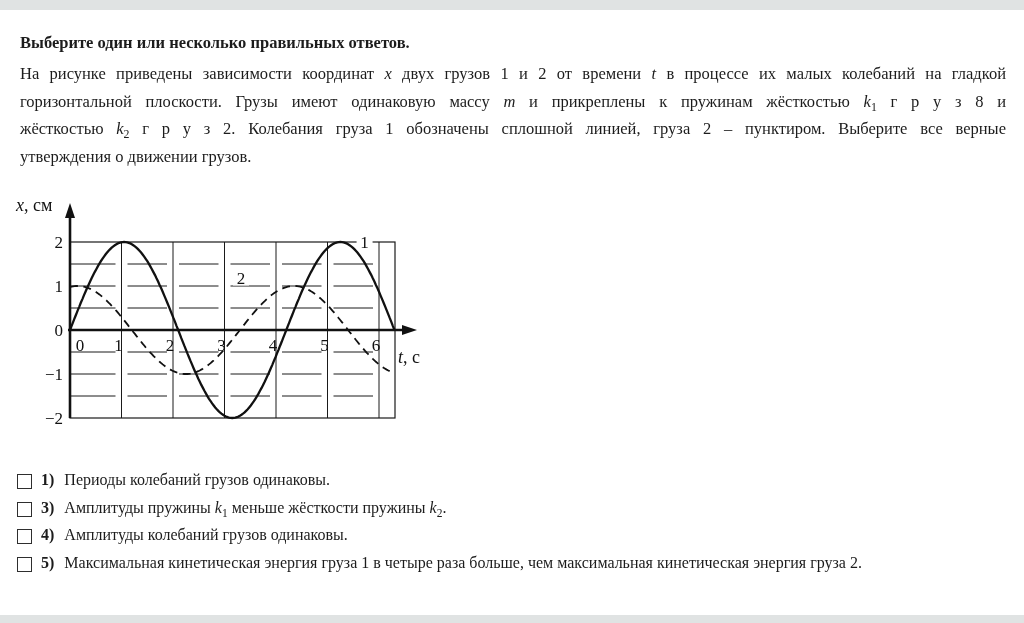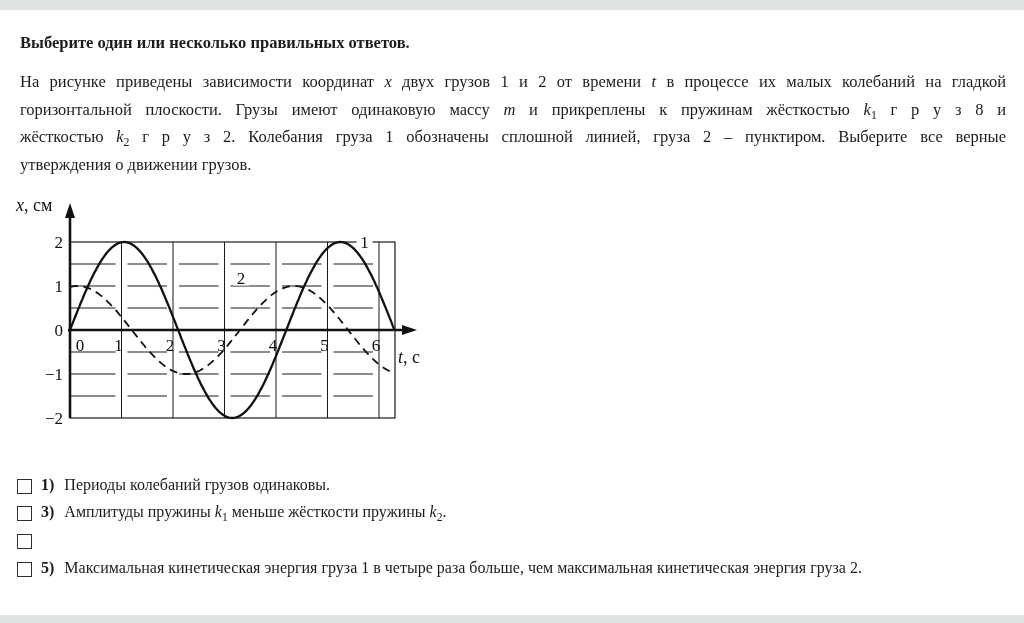--- a/index.html
+++ b/index.html
@@ -8,29 +8,29 @@
     background:#ffffff;color:#1c1c1c;
     font-family:"Liberation Serif","DejaVu Serif",serif;
   }
   .edgebar{position:absolute;left:0;width:1024px;}
   .edgebar.top{top:0;height:10px}
   .edgebar.bottom{top:615px;height:8px}
   .title{
     position:absolute;left:20px;top:25px;width:986px;
     font-weight:bold;font-size:16.5px;margin-top:8px;
   }
-  .problem{position:absolute;left:20px;top:68px;width:986px;font-size:16.5px}
+  .problem{position:absolute;left:20px;top:60px;width:986px;font-size:16.5px}
   .pline{line-height:27.6px;min-height:27.6px}
   .pline.just{text-align:justify;text-align-last:justify}
   .it{font-style:italic}
   sub{font-size:72%;line-height:0}
   .graph-wrap{position:absolute;left:0;top:190px;width:430px;height:250px}
   svg text{font-family:"Liberation Serif","DejaVu Serif",serif;fill:#111}
   .options{position:absolute;left:17px;top:466px;width:995px;font-size:16px}
-  .opt{display:flex;align-items:flex-end;height:27.7px}
+  .opt{display:flex;align-items:center;height:27.7px}
   .cb{
     width:13px;height:13px;flex:none;background:#fff;
     border:1.5px solid #2e2e2e;margin-top:3px;margin-right:9px;
   }
   .optnum{font-weight:bold;margin-right:6px;white-space:pre}
   .optlabel{white-space:nowrap}
 </style>
 </head>
 <body>
 
@@ -125,19 +125,20 @@
   </div>
 
 
   <div class="opt">
     <span class="cb"></span>
     <span class="optlabel"><b class="optnum">3) </b><span class="opttext"><span>Амплитуды пружины </span><span class="it">k</span><sub>1</sub><span> меньше жёсткости пружины </span><span class="it">k</span><sub>2</sub><span>.</span></span></span>
   </div>
 
   <div class="opt">
     <span class="cb"></span>
+    <span class="optlabel"><b class="optnum">4) </b><span class="opttext"><span>Амплитуды колебаний грузов одинаковы.</span></span></span>
   </div>
 
   <div class="opt">
     <span class="cb"></span>
     <span class="optlabel"><b class="optnum">5) </b><span class="opttext"><span>Максимальная кинетическая энергия груза 1 в четыре раза больше, чем максимальная кинетическая энергия груза 2.</span></span></span>
   </div>
 </div>
 
 </body></html>

